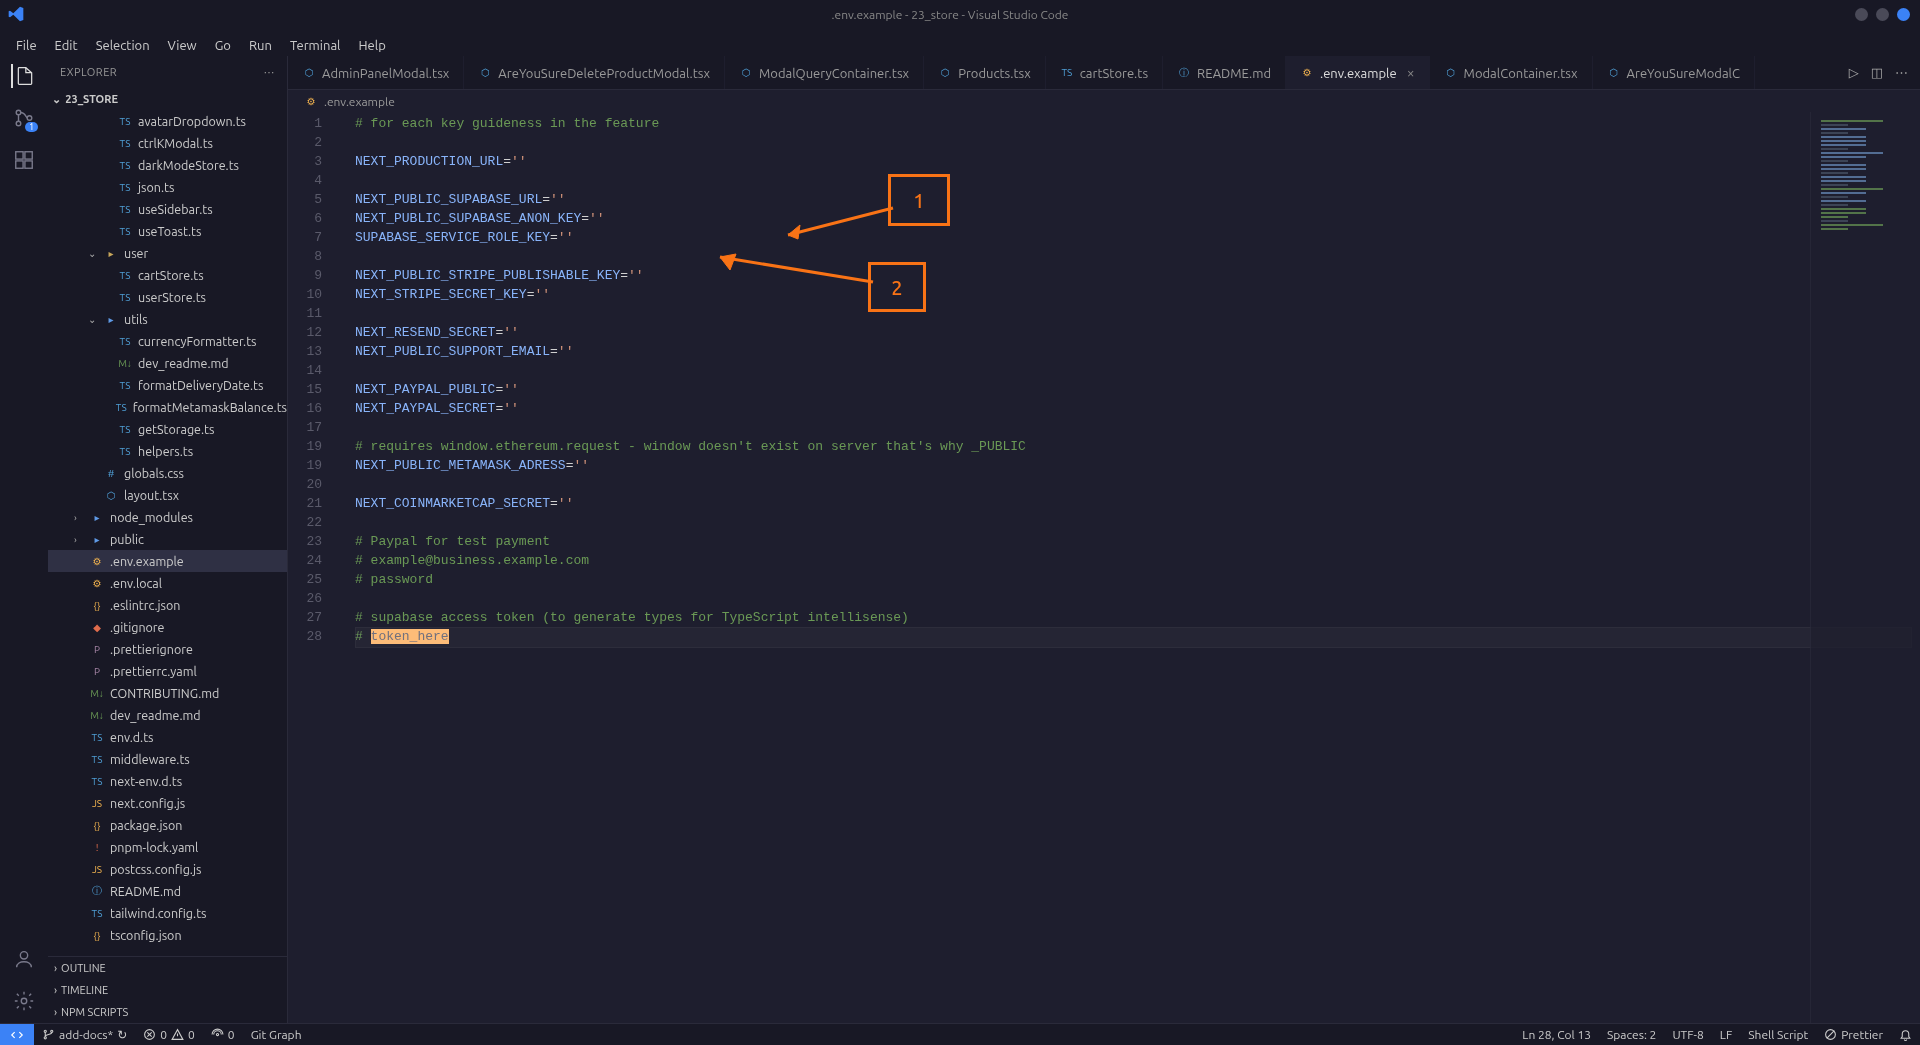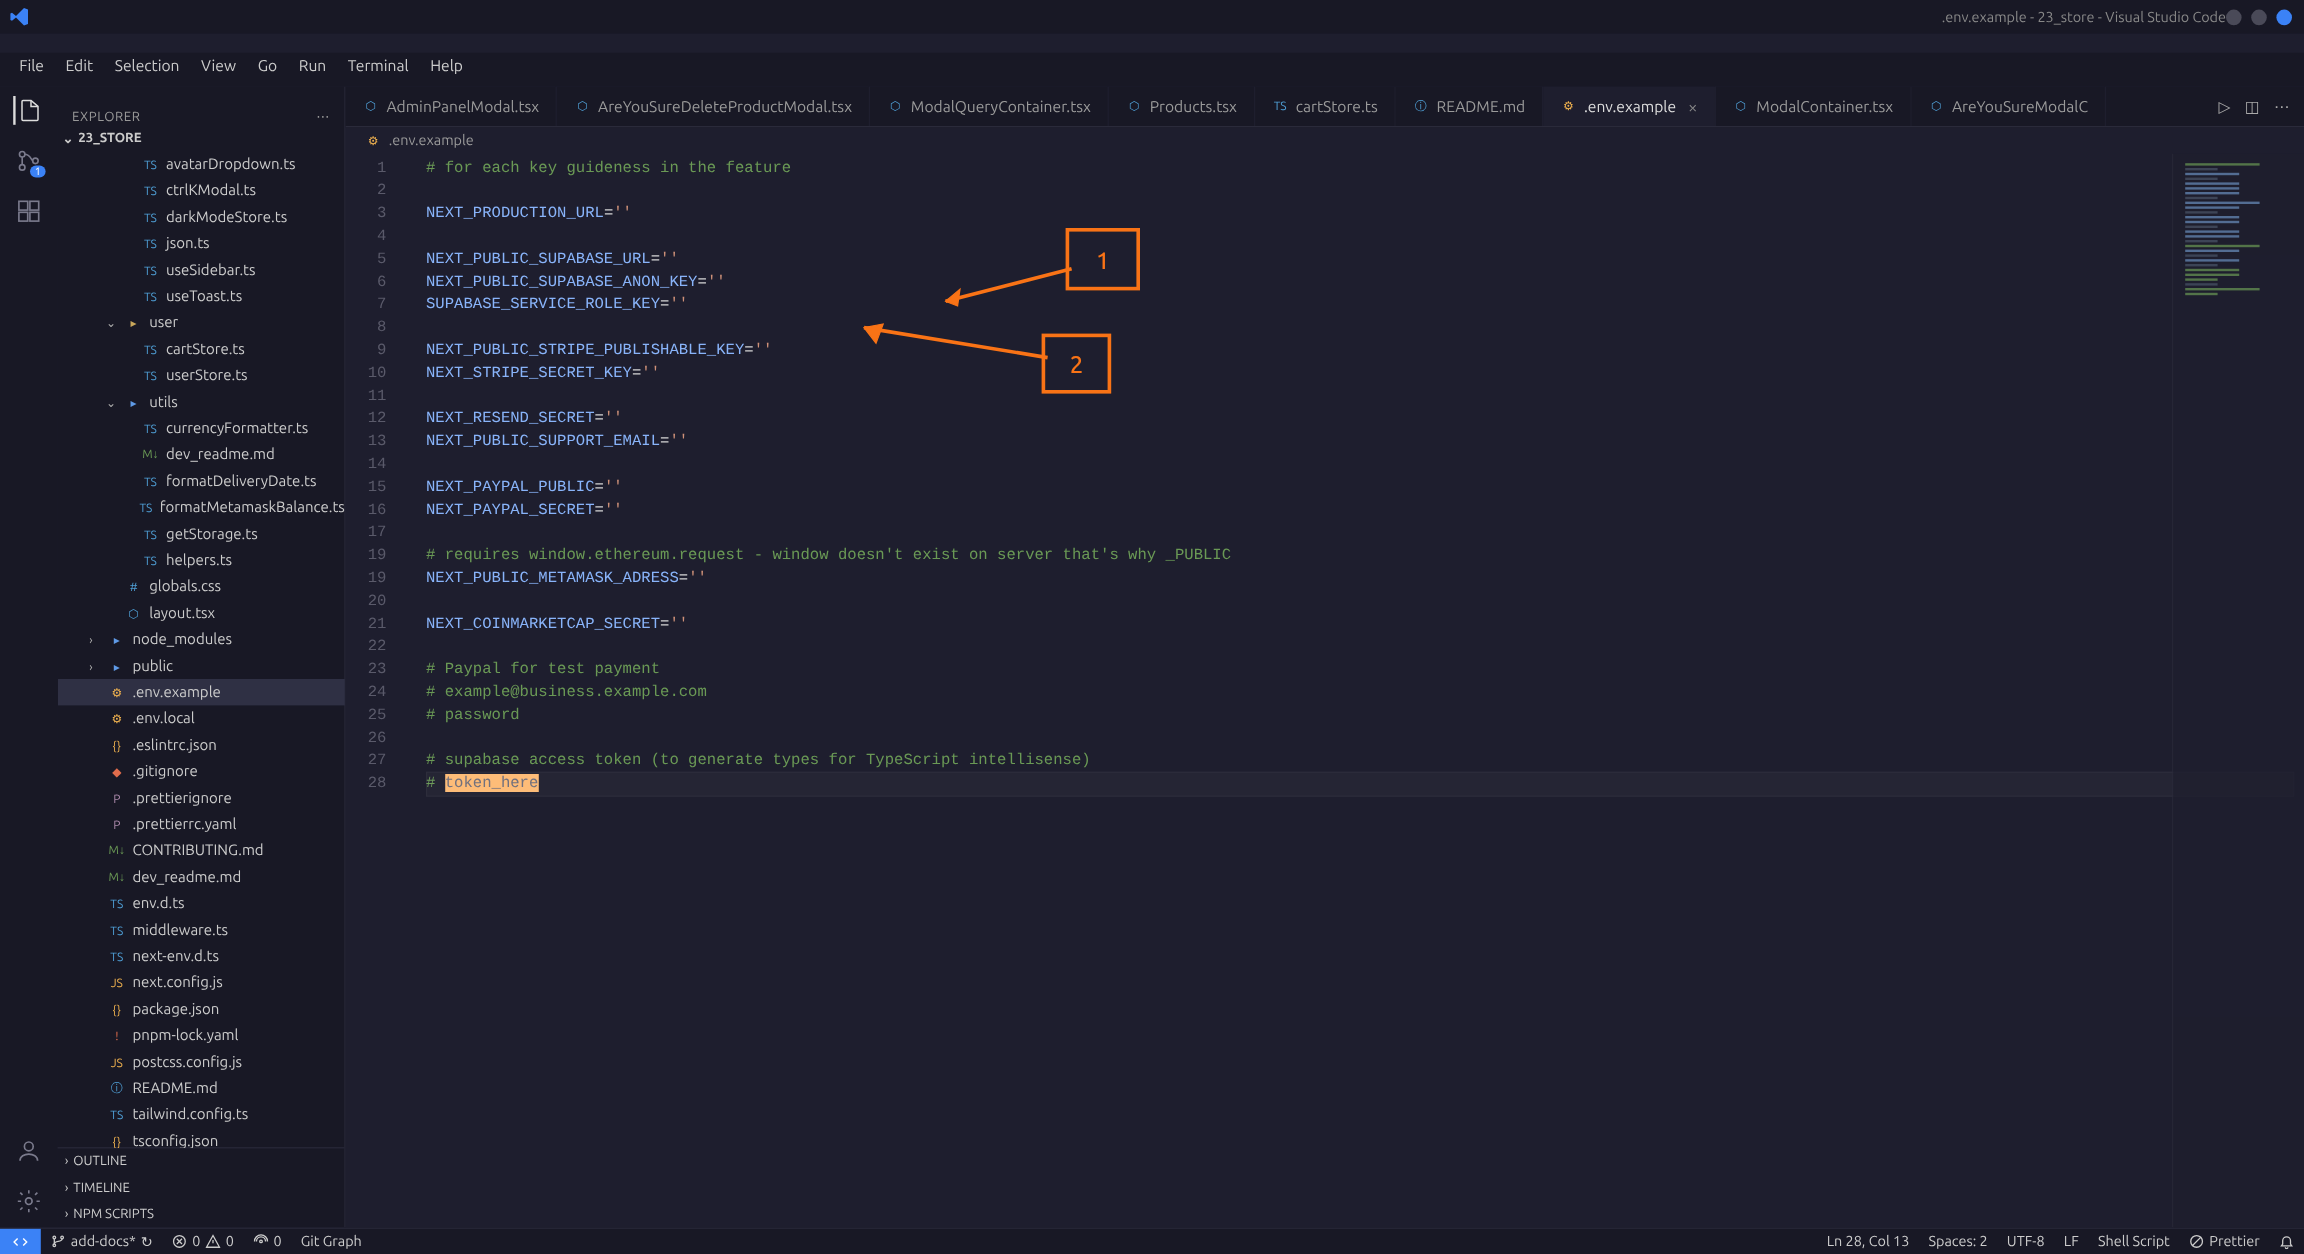--- a/index.html
+++ b/index.html
@@ -17,33 +17,32 @@
 .titlebar {
   height: 28px;
   background: #181825;
   display: flex;
   align-items: center;
   color: #888;
   font-size: 12px;
   user-select: none;
 }
 .titlebar-left { width: 45px; display:flex; align-items:center; padding-left:8px; }
-.titlebar-center { flex: 1; text-align: right; }
+.titlebar-center { flex: 1; text-align: center; }
 .titlebar-right { display:flex; gap:8px; padding-right:10px; align-items:center;}
 .win-circle { width:13px; height:13px; border-radius:50%; background:#4a4a58; }
 .win-circle.close { background:#3b82f6; }
 .menubar {
   height: 28px;
   background: #181825;
   display:flex;
-  align-items:flex-start;
+  align-items:flex-end;
   padding-left:8px;
   gap: 2px;
   font-size:13px;
-  margin-top:16px;
 }
 .menubar span { padding: 4px 8px; cursor:pointer; color:#ccc;}
 .main {
   flex:1;
   display:flex;
   overflow:hidden;
 }
 .activitybar {
   width:48px;
   background:#181825;
@@ -69,21 +68,21 @@
 }
 .sidebar {
   width:240px;
   background:#181825;
   display:flex;
   flex-direction:column;
   font-size:12.5px;
   border-right:1px solid #2a2a3a;
 }
 .sidebar-header {
-  height:32px; display:flex; align-items:flex-end; padding:0 12px;
+  height:32px; display:flex; align-items:center; padding:0 12px;
   color:#999; font-size:11px; letter-spacing:0.5px;
   justify-content:space-between;
 }
 .sidebar-header .dots { cursor:pointer; }
 .explorer-section-title {
   height:22px; display:flex; align-items:center; padding-left:4px;
   color:#ccc; font-size:11px; font-weight:600; cursor:pointer; gap:4px;
 }
 .tree {
   flex:1; overflow:auto; padding-bottom:4px;

